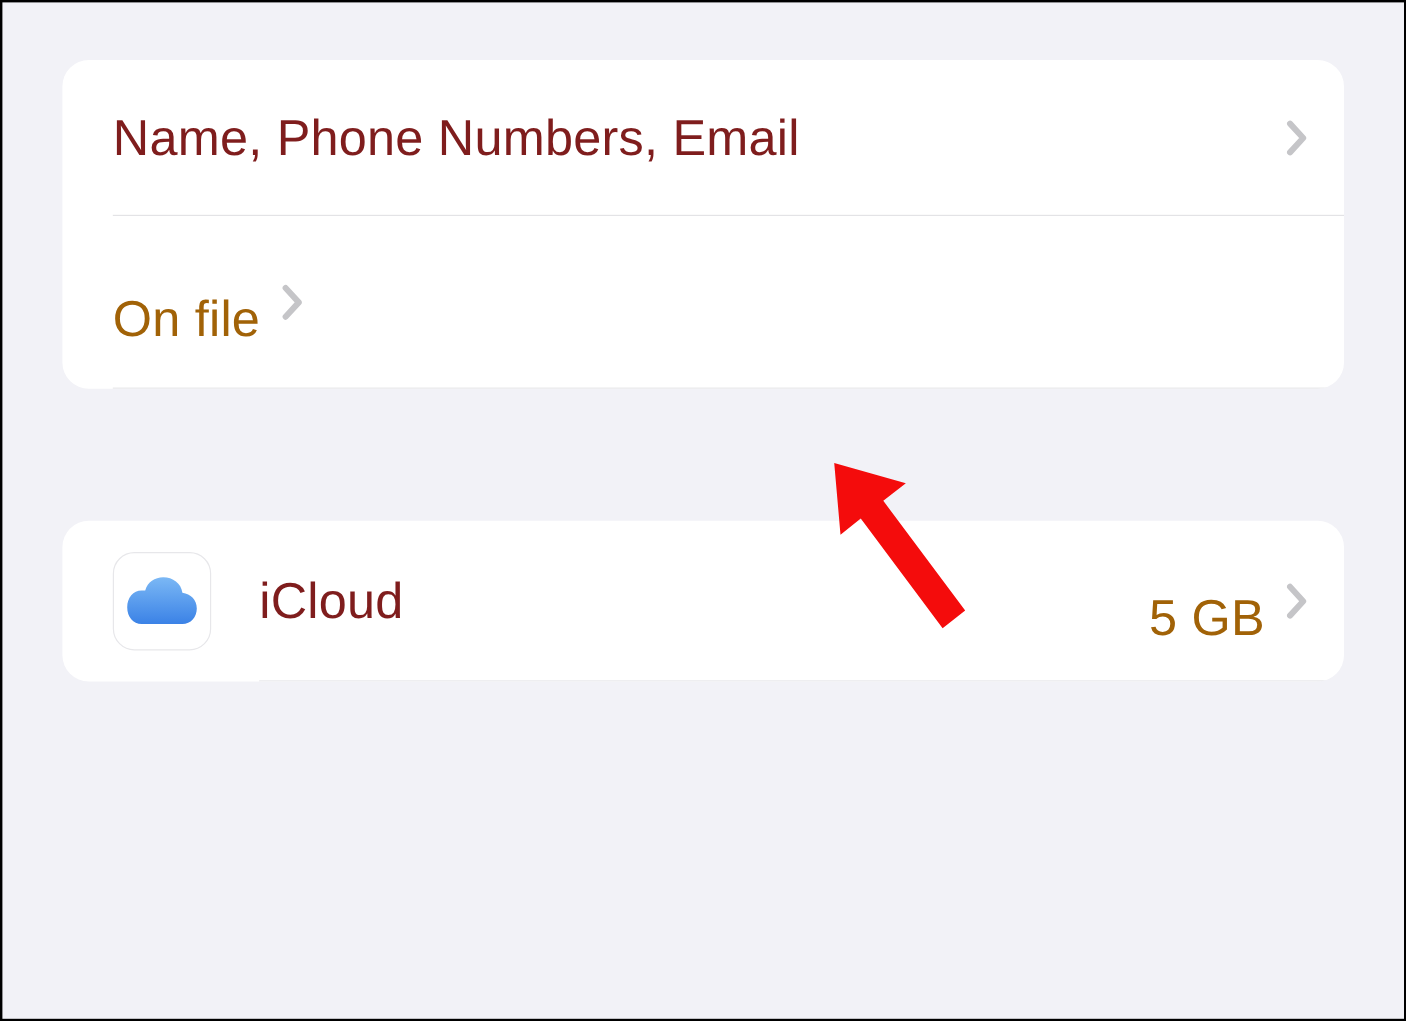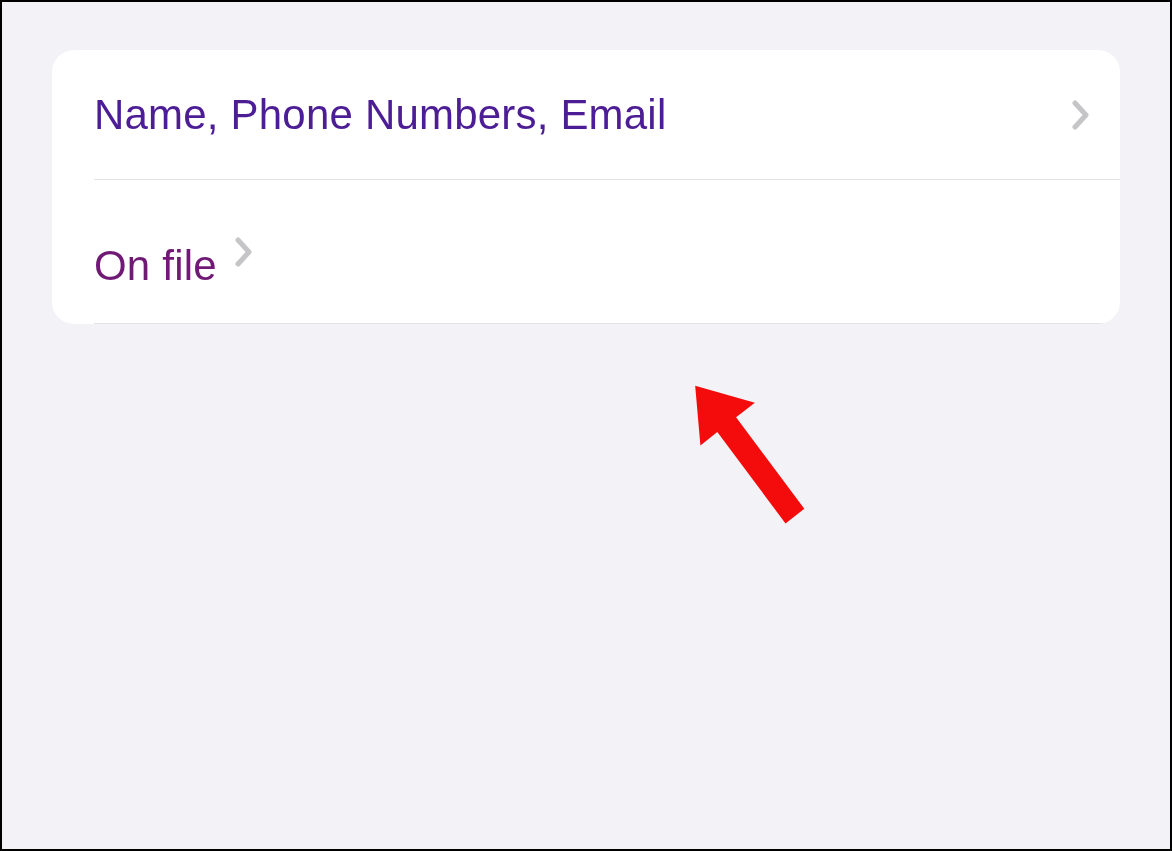--- a/index.html
+++ b/index.html
@@ -54,28 +54,28 @@
       position: absolute;
       bottom: 0;
       left: 164px;
       right: 0;
       height: 1px;
       background: #e3e3e6;
     }
     .row-label {
       font-size: 42px;
       font-weight: 400;
-      color: #4c1d95;
+      color: #7f1d1d;
       flex: 1;
       letter-spacing: 0.2px;
     }
     .row-detail {
       font-size: 42px;
       font-weight: 400;
-      color: #701a75;
+      color: #a16207;
       margin-right: 18px;
       letter-spacing: 0.2px;
       margin-top: 28px;
     }
     .chevron {
       display: flex;
       align-items: center;
       justify-content: center;
     }
     .icon-box {
@@ -121,20 +121,45 @@
         <svg width="18" height="32" viewBox="0 0 18 32" fill="none">
           <path d="M3 4 L14 16 L3 28" stroke="#c5c5c8" stroke-width="5" stroke-linecap="round" stroke-linejoin="round" fill="none"></path>
         </svg>
       </span>
       <div class="row-divider"></div>
     </div>
 
 
   </div>
 
+  <div class="settings-group-2">
+
+    <div class="settings-row settings-row-with-icon">
+      <div class="icon-box">
+        <svg width="60" height="42" viewBox="0 0 60 42">
+          <defs>
+            <linearGradient id="cloudGrad" x1="0%" y1="0%" x2="0%" y2="100%">
+              <stop offset="0%" stop-color="#7bb8f5"></stop>
+              <stop offset="100%" stop-color="#3b82e6"></stop>
+            </linearGradient>
+          </defs>
+          <path d="M47 40 C54 40 59 34 59 27 C59 20 54 15 47 14 C46 6 39 1 31 1 C24 1 18 5 16 12 C15 12 14 12 13 12 C6 12 1 18 1 26 C1 34 6 40 13 40 Z" fill="url(#cloudGrad)"></path>
+        </svg>
+      </div>
+      <span class="row-label">iCloud</span>
+      <span class="row-detail">5 GB</span>
+      <span class="chevron">
+        <svg width="18" height="32" viewBox="0 0 18 32" fill="none">
+          <path d="M3 4 L14 16 L3 28" stroke="#c5c5c8" stroke-width="5" stroke-linecap="round" stroke-linejoin="round" fill="none"></path>
+        </svg>
+      </span>
+      <div class="row-divider-icon"></div>
+    </div>
+
+  </div>
 
 </div>
 
 <div class="arrow-annotation">
   <svg width="130" height="180" viewBox="0 0 130 180">
     <path d="M 20 10 L 20 70 L 38 58 L 98 155 L 118 142 L 58 45 L 78 32 Z" fill="#f40c0c" transform="rotate(-5 60 90)"></path>
   </svg>
 </div>
 
 </body></html>

